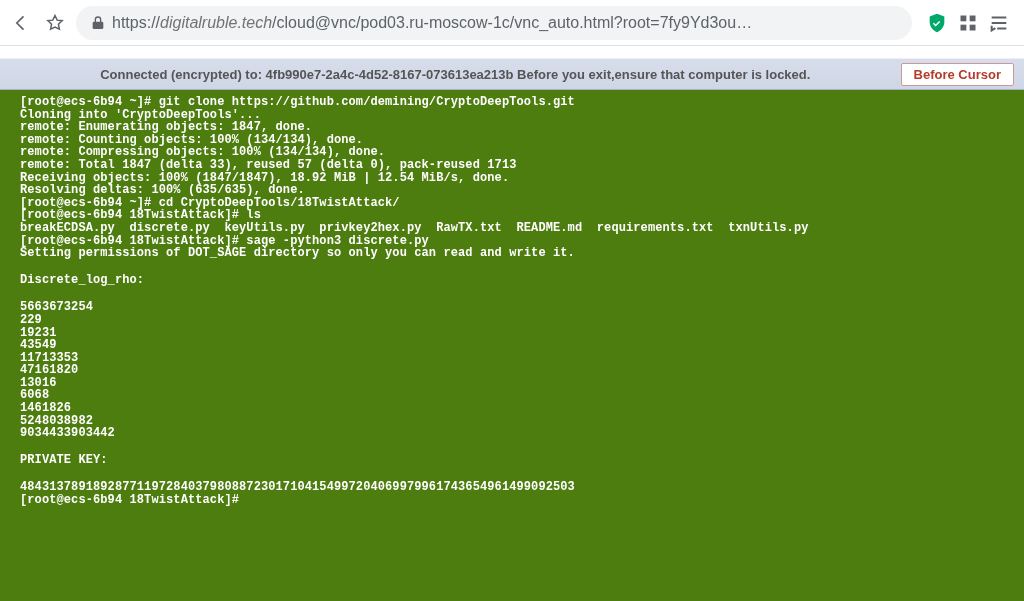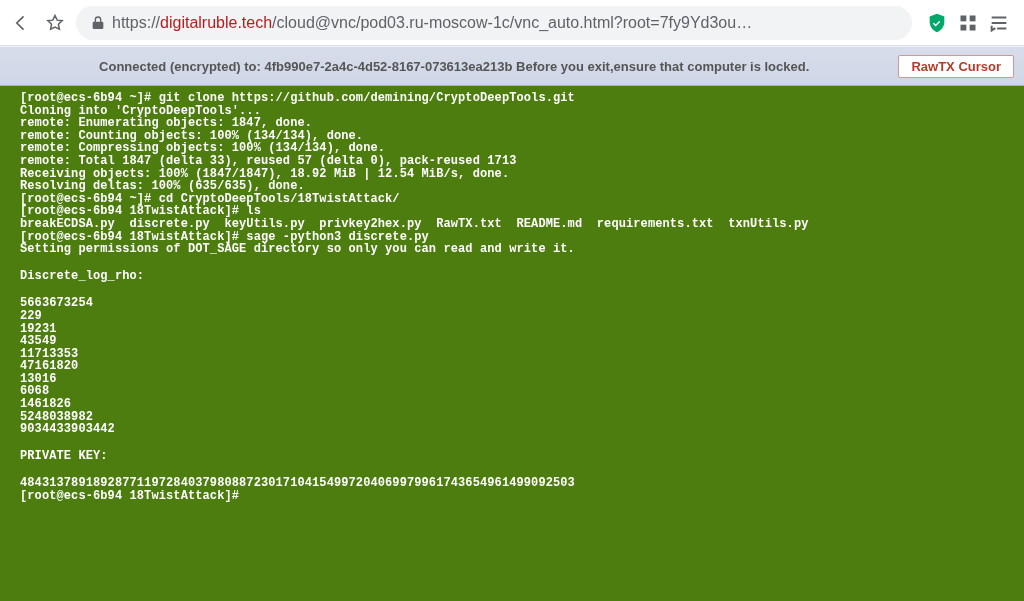--- a/index.html
+++ b/index.html
@@ -28,36 +28,37 @@
     display: flex;
     align-items: center;
     padding: 0 14px;
     font-size: 16px;
     color: #5f6368;
     overflow: hidden;
     white-space: nowrap;
   }
   .url-pill .lock { margin-right: 6px; display:flex; }
   .url-pill .url-text { overflow:hidden; text-overflow:ellipsis; }
-  .url-pill .domain { color:#b91c1c; }
+  .url-pill .domain { color:#737373;font-style:italic; }
   .right-icons { display:flex; align-items:center; gap:10px; padding:0 6px; }
   .shield { color:#00a86b; display:flex; }
   .grid-icon, .queue-icon { color:#5f6368; display:flex; }
 
   .status-bar {
-    height: 40px;
+    height: 32px;
     background: linear-gradient(#d7ddea, #cfd6e6);
     display: flex;
     align-items: center;
     padding: 0 10px;
     font-size: 13px;
     font-weight: bold;
     color: #555;
     border-top: 1px solid #eef;
     border-bottom: 1px solid #a7b0c5;
+    margin-top: 12px;
   }
   .status-text { flex:1; text-align:center; }
   .local-cursor-btn {
     background:#fff;
     border:1px solid #c99;
     color:#b33c2a;
     font-size:13px;
     font-weight:bold;
     padding:3px 12px;
     border-radius:2px;
@@ -124,16 +125,16 @@
           <line x1="4" y1="12" x2="20" y2="12"></line>
           <line x1="10" y1="18" x2="20" y2="18"></line>
           <polyline points="4,15 4,20 8,17.5"></polyline>
         </svg>
     </span>
   </div>
 </div>
 
 <div class="status-bar">
   <div class="status-text">Connected (encrypted) to: 4fb990e7-2a4c-4d52-8167-073613ea213b Before you exit,ensure that computer is locked.</div>
-  <button class="local-cursor-btn">RawTX Cursor</button>
+  <button class="local-cursor-btn">Before Cursor</button>
 </div>
 
 <div class="terminal" id="terminal"><div>[root@ecs-6b94 ~]# git clone https://github.com/demining/CryptoDeepTools.git</div><div>Cloning into 'CryptoDeepTools'...</div><div>remote: Enumerating objects: 1847, done.</div><div>remote: Counting objects: 100% (134/134), done.</div><div>remote: Compressing objects: 100% (134/134), done.</div><div>remote: Total 1847 (delta 33), reused 57 (delta 0), pack-reused 1713</div><div>Receiving objects: 100% (1847/1847), 18.92 MiB | 12.54 MiB/s, done.</div><div>Resolving deltas: 100% (635/635), done.</div><div>[root@ecs-6b94 ~]# cd CryptoDeepTools/18TwistAttack/</div><div>[root@ecs-6b94 18TwistAttack]# ls</div><div>breakECDSA.py  discrete.py  keyUtils.py  privkey2hex.py  RawTX.txt  README.md  requirements.txt  txnUtils.py</div><div>[root@ecs-6b94 18TwistAttack]# sage -python3 discrete.py</div><div>Setting permissions of DOT_SAGE directory so only you can read and write it.</div><div class="blankline">&nbsp;</div><div>Discrete_log_rho:</div><div class="blankline">&nbsp;</div><div>5663673254</div><div>229</div><div>19231</div><div>43549</div><div>11713353</div><div>47161820</div><div>13016</div><div>6068</div><div>1461826</div><div>5248038982</div><div>9034433903442</div><div class="blankline">&nbsp;</div><div>PRIVATE KEY:</div><div class="blankline">&nbsp;</div><div>4843137891892877119728403798088723017104154997204069979961743654961499092503</div><div>[root@ecs-6b94 18TwistAttack]# </div></div>
 
 </body></html>

